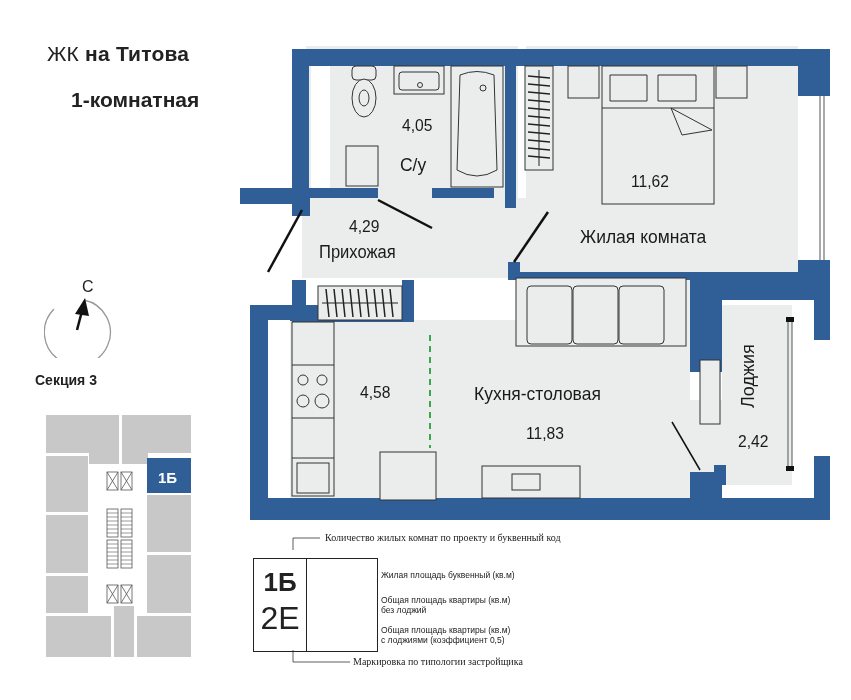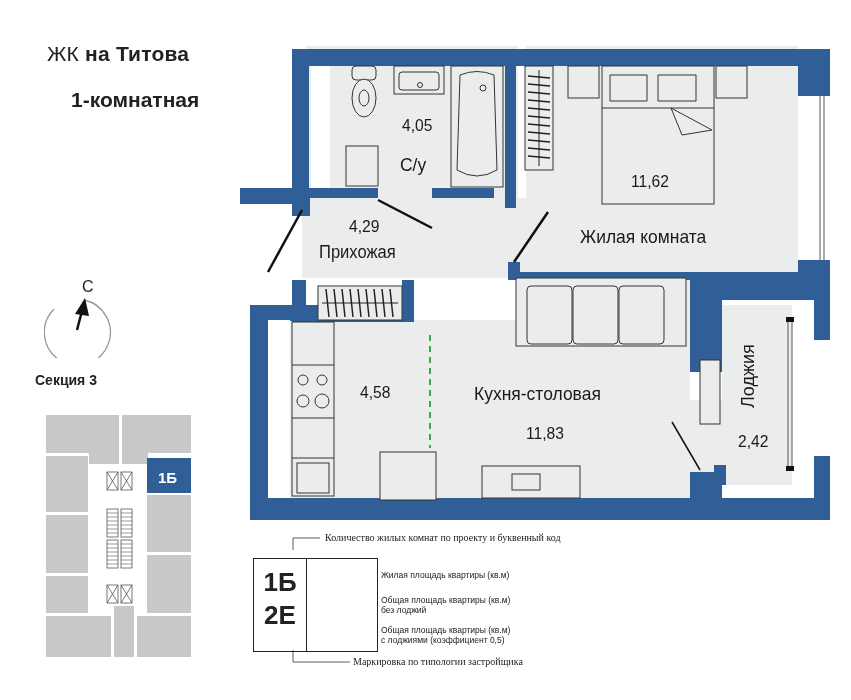--- a/index.html
+++ b/index.html
@@ -11,21 +11,21 @@
   .title-type { left: 47px; top: 86px; font-size: 21px; font-weight: 700; line-height: 27px; margin-left: 24px; }
   .compass { left: 44px; top: 278px; width: 70px; height: 80px; }
   .section-title { left: 35px; top: 372px; font-size: 14px; font-weight: 700; }
   .minimap { left: 46px; top: 415px; width: 145px; height: 242px; }
   .plan { left: 230px; top: 20px; width: 600px; height: 510px; }
   .room-label { position: absolute; font-family: "Liberation Sans", "DejaVu Sans", sans-serif; font-size: 17px; color: #1a1a1a; white-space: nowrap; transform: scaleX(0.92); transform-origin: left top; }
   .legend { left: 245px; top: 528px; width: 290px; height: 140px; }
   .legend-box { position: absolute; left: 8px; top: 30px; width: 123px; height: 92px; border: 1.5px solid #222; }
   .legend-code { position: absolute; left: 0; top: 0; width: 52px; height: 92px; border-right: 1.5px solid #222; text-align: center; }
   .legend-code .c1 { font-size: 26px; font-weight: 700; margin-top: 8px; display: block; }
-  .legend-code .c2 { font-size: 26px; font-weight: 700; display: block; margin-top: 2px; }
+  .legend-code .c2 { font-size: 32px; font-weight: 400; display: block; margin-top: 2px; }
   .legend-vals { position: absolute; left: 53px; top: 0; width: 70px; height: 92px; }
   .legend-val { height: 30px; border-bottom: 1.5px solid #222; font-size: 19px; font-weight: 700; text-align: center; line-height: 30px; }
   .legend-val:last-child { border-bottom: none; }
   .legend-desc { position: absolute; left: 136px; font-size: 8.5px; line-height: 10px; color: #222; white-space: nowrap; }
   .legend-note { position: absolute; font-size: 10px; color: #222; white-space: nowrap; font-family: Liberation Serif, serif; }
 </style>
 </head>
 <body>
 
 <div class="abs title-complex">
@@ -280,21 +280,21 @@
     <polyline points="48,22 48,10 75,10" fill="none" stroke="#333" stroke-width="0.8"></polyline>
     <polyline points="48,122 48,134 105,134" fill="none" stroke="#333" stroke-width="0.8"></polyline>
   </svg>
   <div class="legend-note" style="left:80px; top:4px;">Количество жилых комнат по проекту и буквенный код</div>
   <div class="legend-box">
     <div class="legend-code">
       <span class="c1">1Б</span>
       <span class="c2">2Е</span>
     </div>
   </div>
-  <div class="legend-desc" style="top:42px;">Жилая площадь квартиры (кв.м)</div>
+  <div class="legend-desc" style="top:42px;">Жилая площадь буквенный (кв.м)</div>
   <div class="legend-desc" style="top:67px;">
     <div>Общая площадь квартиры (кв.м)</div>
     <div>без лоджий</div>
   </div>
   <div class="legend-desc" style="top:97px;">
     <div>Общая площадь квартиры (кв.м)</div>
     <div>с лоджиями (коэффициент 0,5)</div>
   </div>
   <div class="legend-note" style="left:108px; top:128px;">Маркировка по типологии застройщика</div>
 </div>

